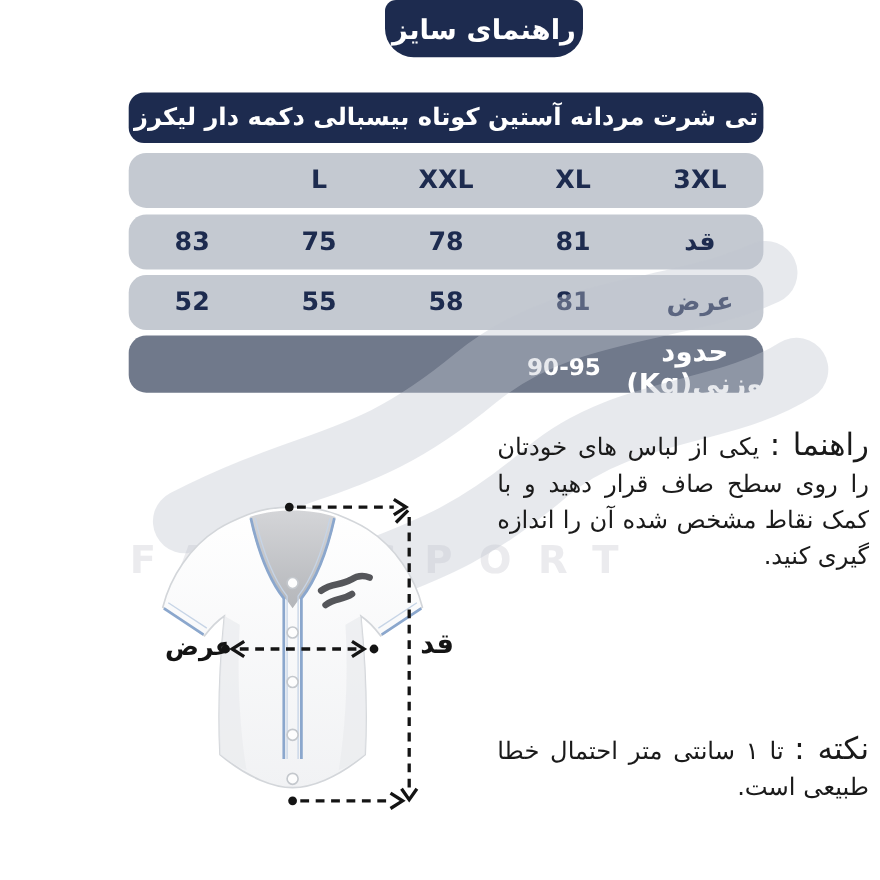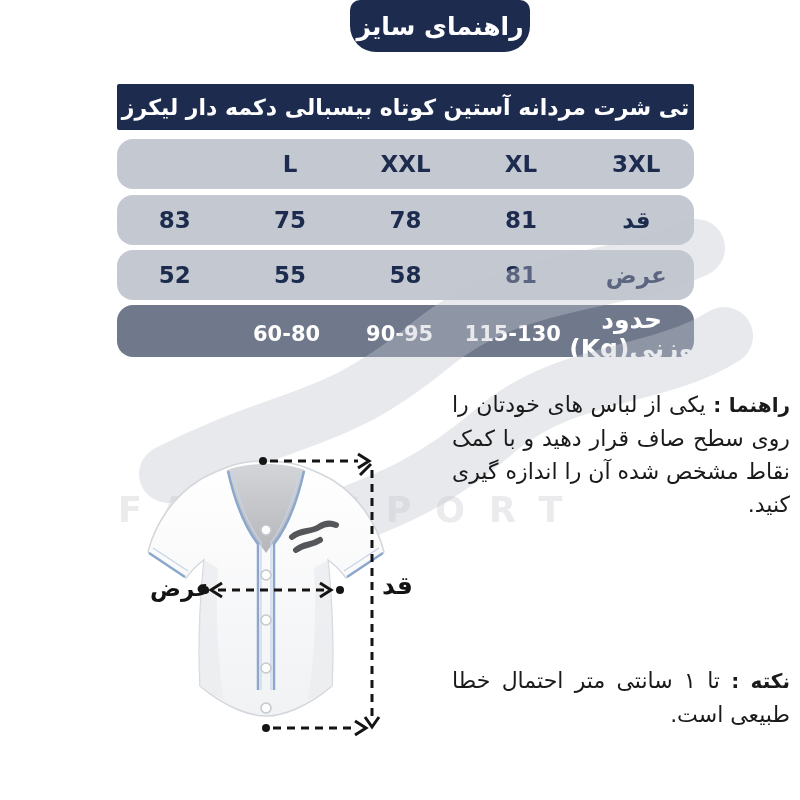--- a/index.html
+++ b/index.html
@@ -16,21 +16,21 @@
     background:#1d2b4f;border-radius:10px 10px 26px 26px;
     color:#fff;font-weight:bold;font-size:25px;
     display:flex;align-items:center;justify-content:center;
     z-index:6;
     margin-left:40px;
   }
 
   
   .titlebar{
     left:117px;top:84px;width:577px;height:46px;
-    background:#1d2b4f;border-radius:2px;
+    background:#1d2b4f;border-radius:14px;
     color:#fff;font-weight:bold;font-size:22px;
     display:flex;align-items:center;justify-content:center;
     z-index:6;
   }
 
   
   .trow{
     left:117px;width:577px;height:50px;border-radius:16px;
     background:#c4c9d1;color:#1d2b4f;
     display:grid;grid-template-columns:repeat(5,1fr);
@@ -63,21 +63,21 @@
   .lbl-height{left:382px;top:571px;font-size:25px;}
   .lbl-width{left:150px;top:575px;font-size:23px;}
 
   
   .para{
     left:452px;width:338px;
     direction:rtl;text-align:justify;text-align-last:right;
     color:#1a1a1a;font-size:22px;line-height:33px;font-weight:500;
     z-index:6;
   }
-  .para b{font-size:20px;font-weight:bold;}
+  .para b{font-size:28px;font-weight:normal;}
   .guide{top:388px;}
   .note{top:664px;}
 </style>
 </head>
 <body>
 
 <div class="abs badge">
   <span>راهنمای سایز</span>
 </div>
 
@@ -103,23 +103,21 @@
 <div class="abs trow" style="top:250px;">
   <div class="cell fa">عرض</div>
   <div class="cell">81</div>
   <div class="cell">58</div>
   <div class="cell">55</div>
   <div class="cell">52</div>
 </div>
 
 <div class="abs trow dark" style="top:305px;">
   <div class="cell fa">حدود وزنی(Kg)</div>
-  <div class="cell">115-130</div>
   <div class="cell">90-95</div>
-  <div class="cell">60-80</div>
 </div>
 
 <div class="abs wm-letters">FAN SPORT</div>
 
 <svg class="abs wm-swoosh" width="800" height="800" viewBox="0 0 800 800">
   <g fill="none" stroke="#bfc6cf" stroke-opacity="0.38" stroke-width="58" stroke-linecap="round">
     <path d="M168,474 C290,412 330,428 432,344 C515,276 612,286 696,248"></path>
     <path d="M242,562 C350,506 400,512 496,430 C566,370 658,378 724,336"></path>
   </g>
 </svg>

